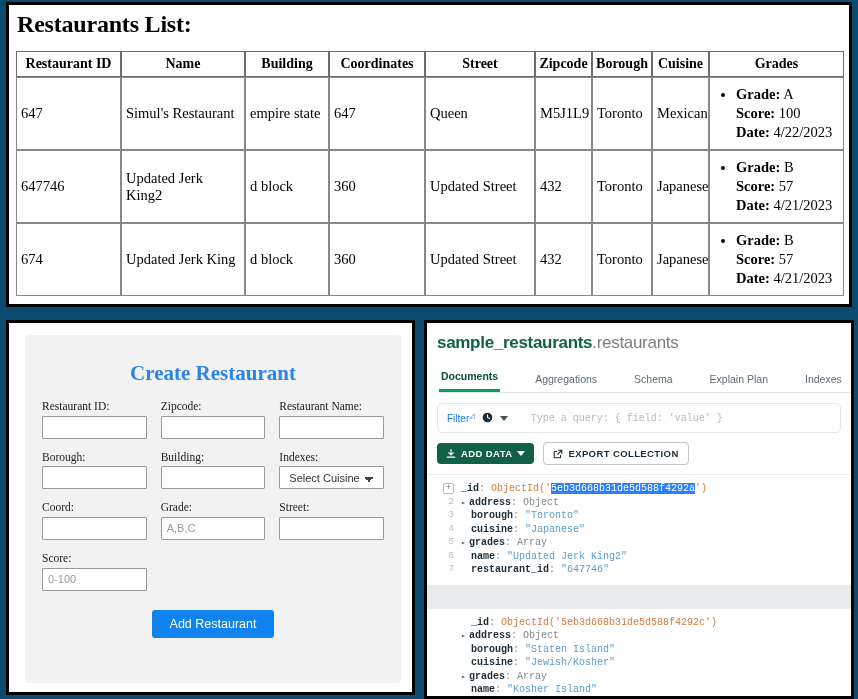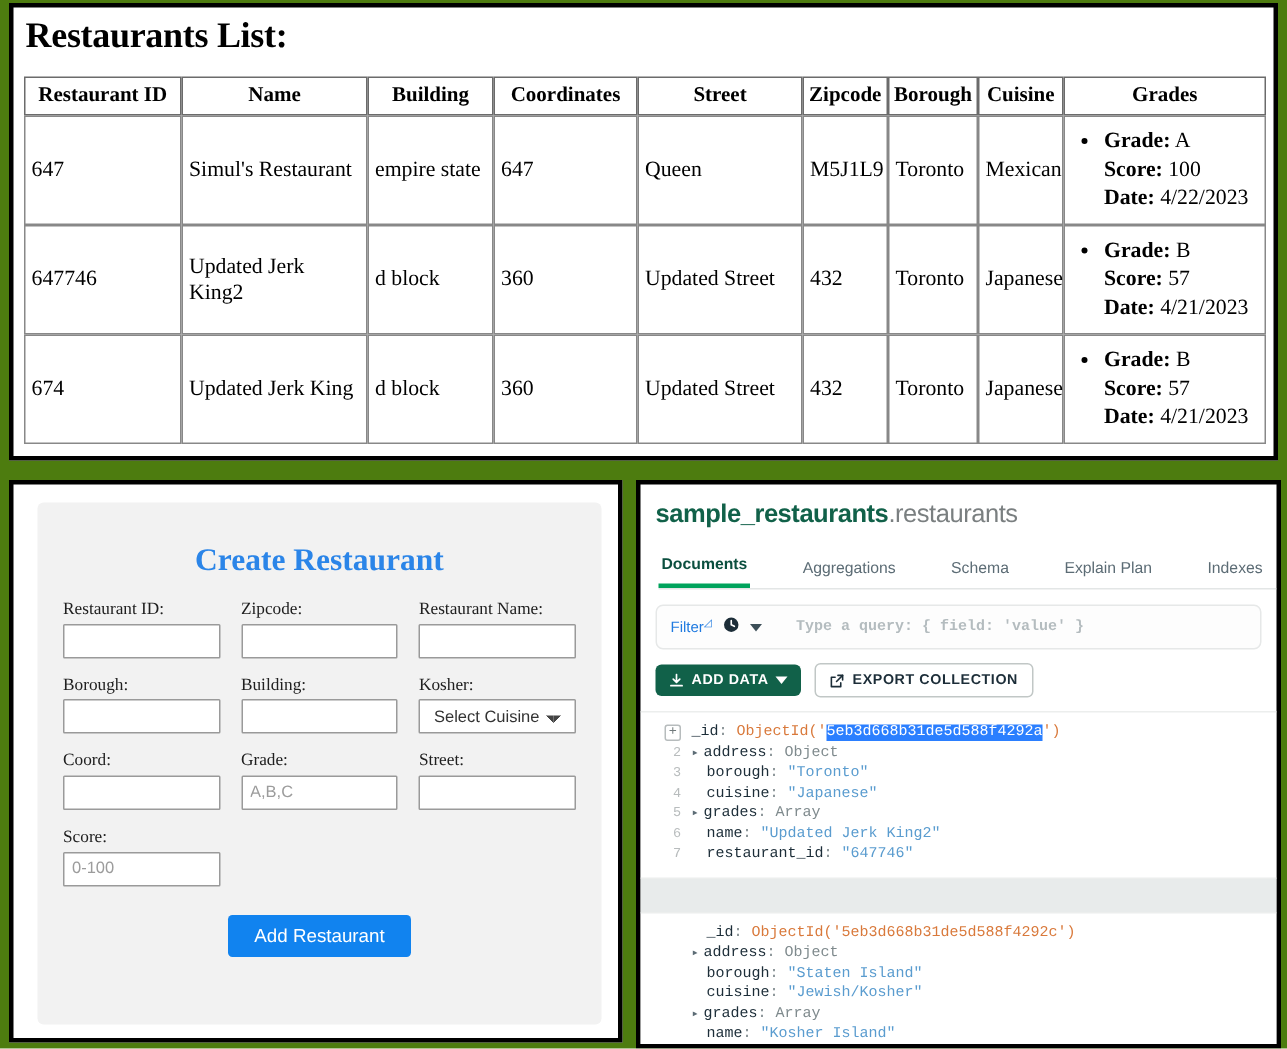--- a/index.html
+++ b/index.html
@@ -3,21 +3,21 @@
 <meta charset="utf-8">
 <style>
   * { box-sizing: border-box; }
   html, body {
     margin: 0; padding: 0;
     width: 858px; height: 699px;
     background: #ffffff;
     font-family: "Liberation Sans", sans-serif;
     overflow: hidden;
   }
-  #root { position: relative; width: 858px; height: 699px; background:#4d7c0f; }
+  #root { position: relative; width: 858px; height: 699px; background:#0c4a6e; }
 
   
   .top-panel {
     position: absolute;
     left: 6px; top: 2px;
     width: 846px; height: 305px;
     border: 3px solid #000;
     background: #fff;
     overflow: hidden;
   }
@@ -207,21 +207,20 @@
     font-size: 10px;
   }
   .ext-ico { font-size: 7px; color:#1f7ae0; vertical-align: super; }
   .clock-ico { display:inline-block; }
   .caret { width:0;height:0;border-left:4px solid transparent;border-right:4px solid transparent;border-top:5px solid #3d4f58; }
   .query-ph {
     font-family: "Liberation Mono", monospace;
     font-size: 10px;
     color: #b4bcbf;
     margin-left: 16px;
-    font-weight: bold;
   }
   .action-row {
     display: flex;
     align-items: center;
     gap: 9px;
     margin: 9px 0 0 10px;
   }
   .btn-add {
     background: #116149;
     color: #fff;
@@ -279,21 +278,21 @@
     width: 11px; height: 11px;
     border: 1px solid #b7bcbd;
     color: #70797b;
     font-size: 9px;
     line-height: 9px;
     text-align: center;
     border-radius: 2px;
     background: #fff;
   }
   .tri { color:#5c6c75; font-size: 8px; display:inline-block; width:8px; }
-  .k-key { color: #1c2d38; font-weight: normal; }
+  .k-key { color: #1c2d38; font-weight: bold; }
   .v-obj { color: #7f8a8d; }
   .v-str { color: #5a9ccf; }
   .v-oid { color: #d9793b; }
   .sel { background: #2b7fff; color: #fff; }
   .pad-left { padding-left: 10px; }
 </style>
 </head>
 <body>
 
 <div id="root">
@@ -418,21 +417,21 @@
         <div class="field taller">
           <label>Borough:</label>
           <input type="text" placeholder="" style="">
         </div>
 
         <div class="field taller">
           <label>Building:</label>
           <input type="text" placeholder="" style="">
         </div>
         <div class="field taller">
-          <label>Kosher:</label>
+          <label>Indexes:</label>
           <select>
             <option>Select Cuisine</option>
           </select>
         </div>
 
         <div class="field taller">
           <label>Coord:</label>
           <input type="text" placeholder="" style="">
         </div>
         <div class="field taller">

